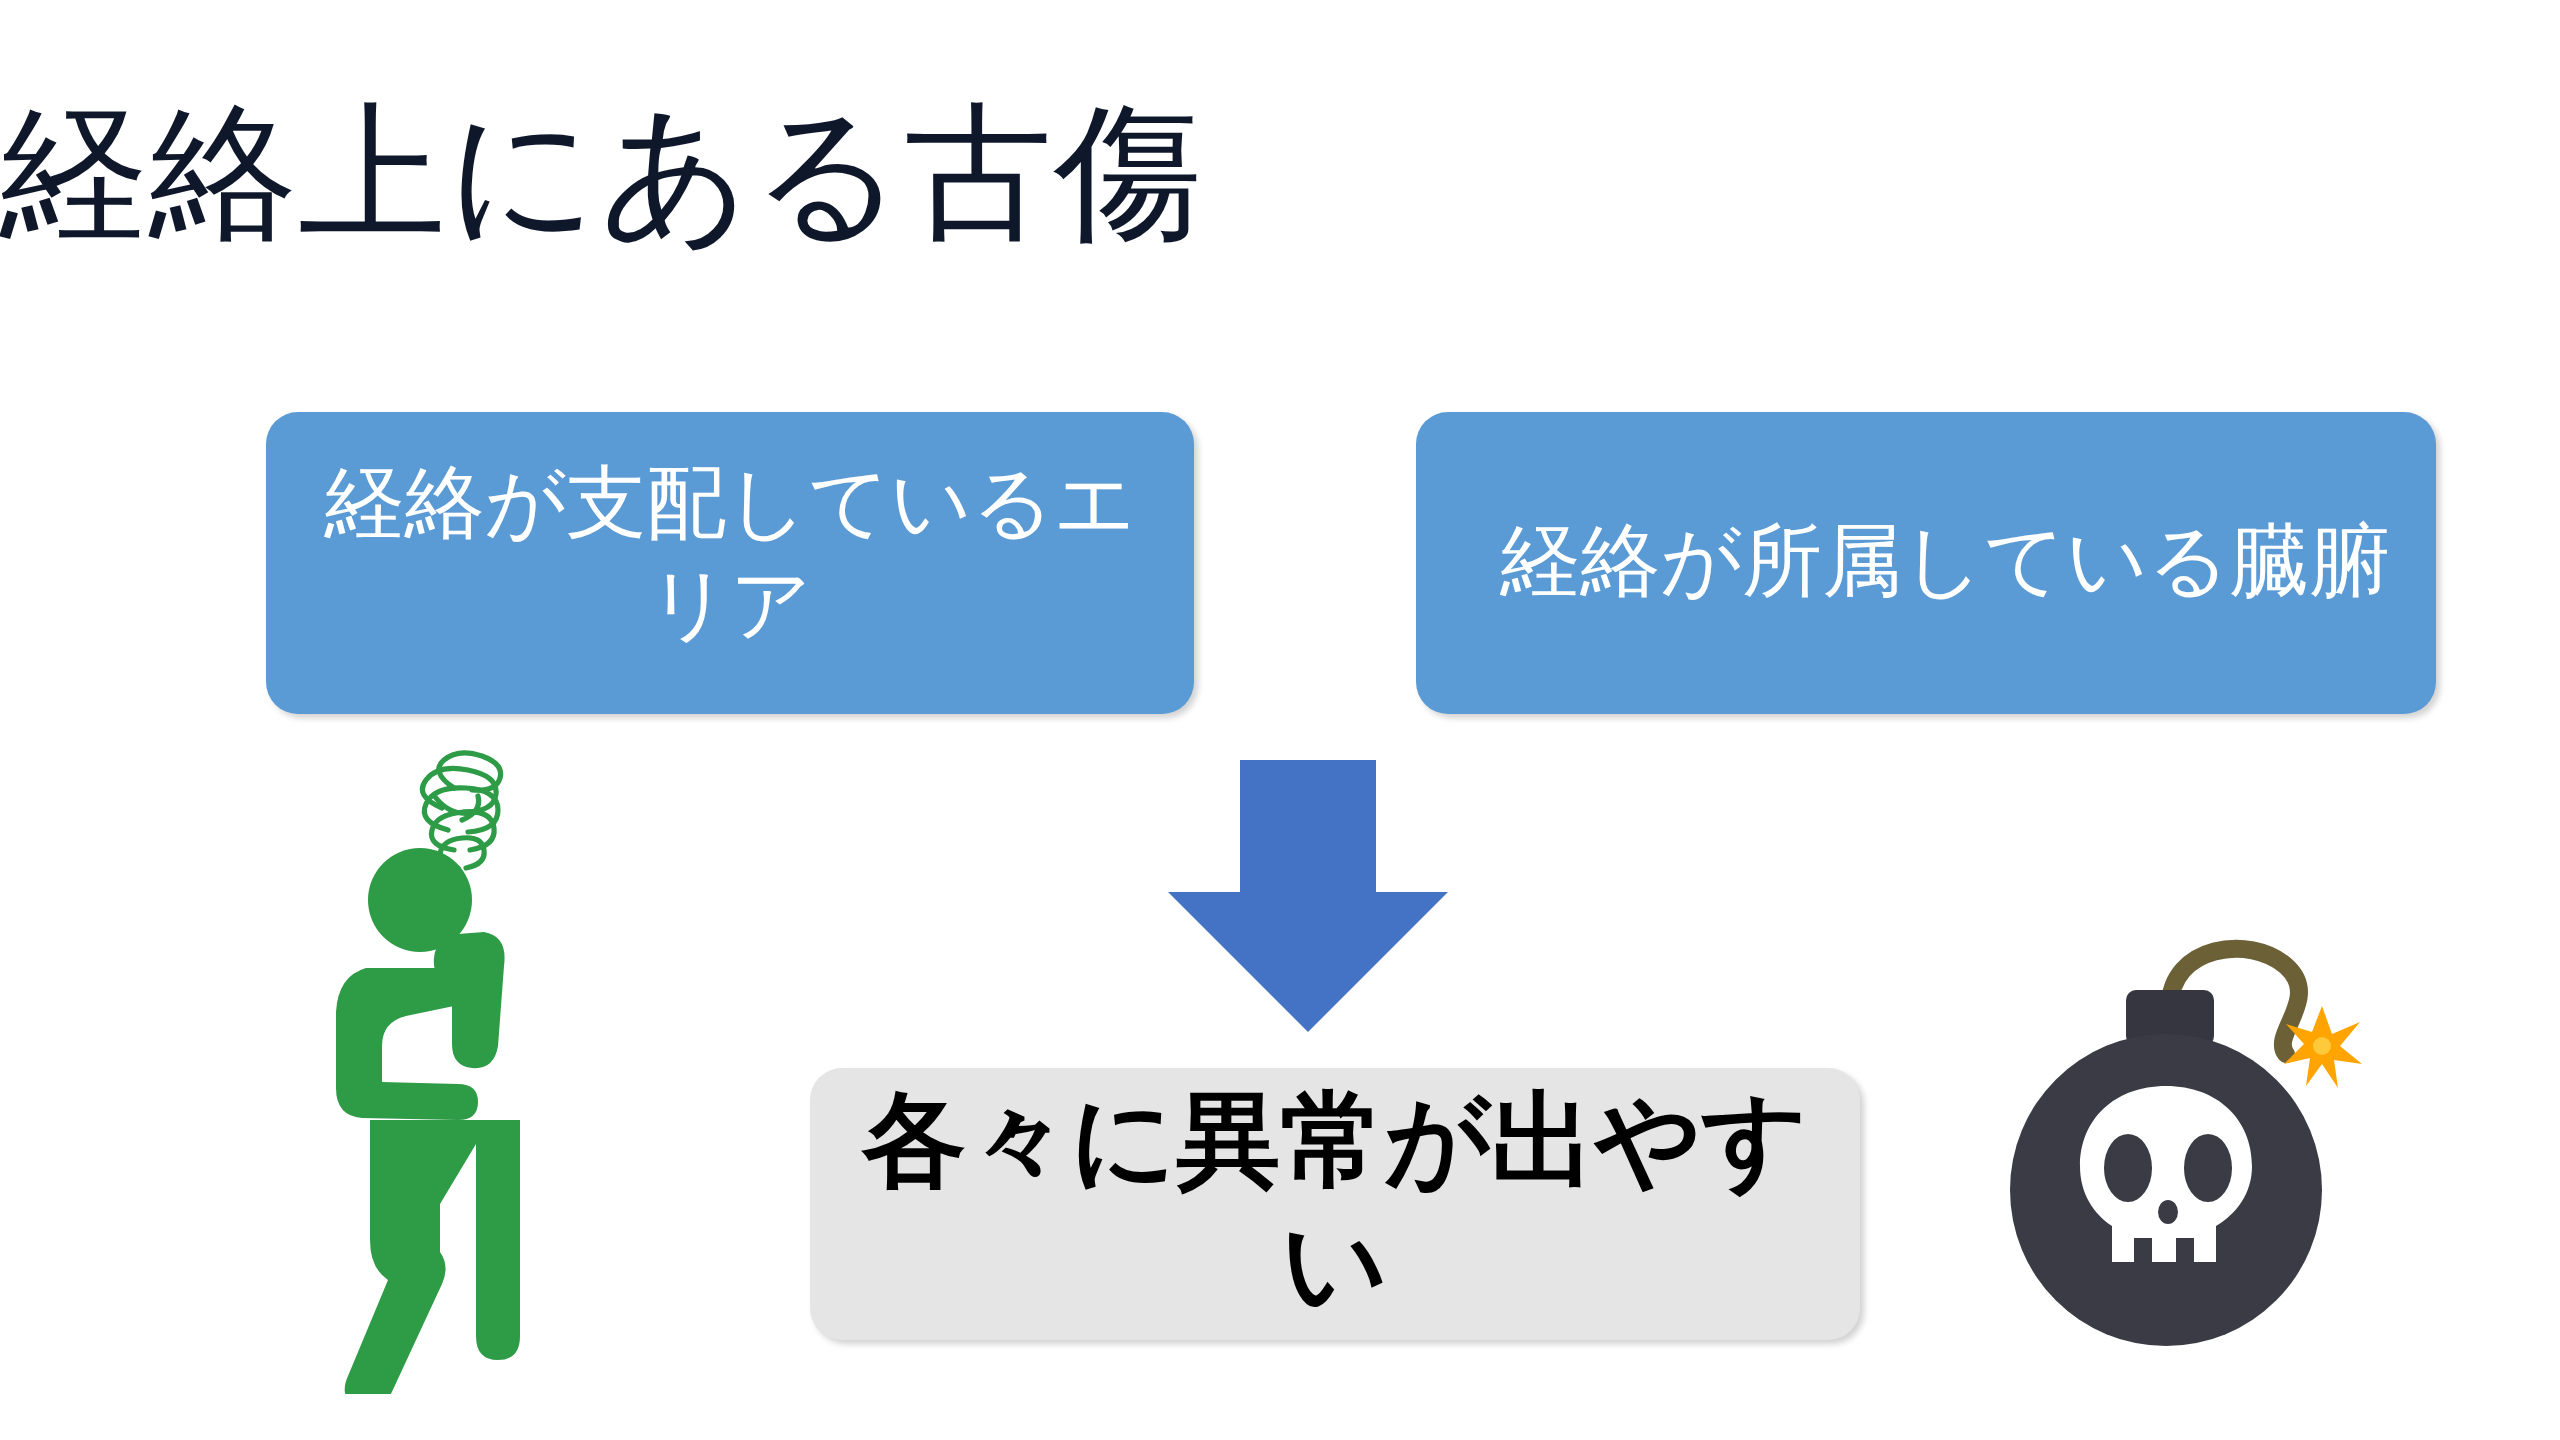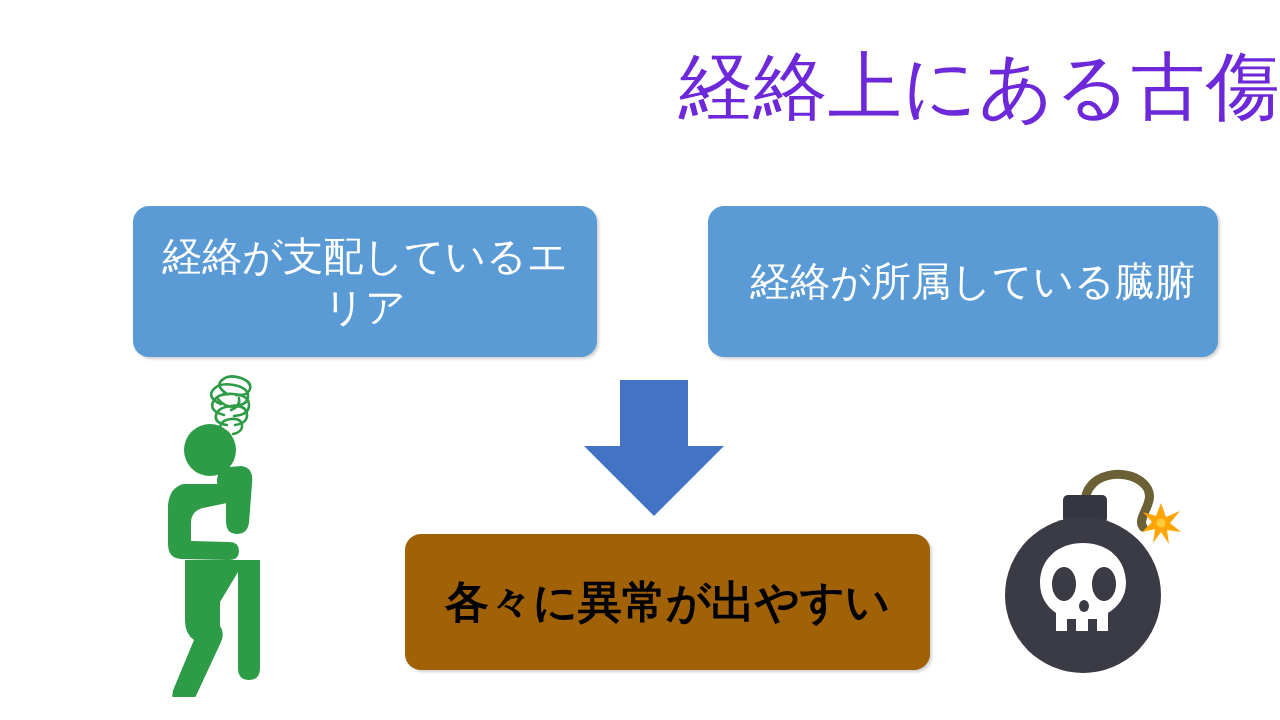--- a/index.html
+++ b/index.html
@@ -15,25 +15,25 @@
     overflow: hidden;
     font-family: "Liberation Sans", "DejaVu Sans", sans-serif;
   }
 
   
   #slide-title {
     position: absolute;
     left: 0;
     top: 48px;
     width: 1280px;
-    text-align: right;
+    text-align: left;
     font-size: 74px;
     line-height: 1.05;
     font-weight: 400;
-    color: #6d28d9;
+    color: #0f172a;
     letter-spacing: 0.5px;
     white-space: nowrap;
   }
 
   
   .rbox {
     position: absolute;
     display: flex;
     align-items: center;
     justify-content: center;
@@ -53,36 +53,37 @@
     font-size: 40px;
     line-height: 1.26;
     font-weight: 400;
     box-shadow: 2px 2px 3px rgba(0,0,0,0.18);
   }
   #box-area {
     left: 133px;
     top: 206px;
     width: 464px;
     height: 151px;
+    font-family: Liberation Mono, monospace;
   }
   #box-organ {
     left: 708px;
     top: 206px;
     width: 510px;
     height: 151px;
     padding-left: 19px;
   }
   #box-result {
     left: 405px;
     top: 534px;
     width: 525px;
     height: 136px;
-    background: #a16207;
+    background: #e5e5e5;
     color: #000000;
-    font-size: 44px;
+    font-size: 52px;
     font-weight: bold;
     line-height: 1.2;
     box-shadow: 2px 2px 3px rgba(0,0,0,0.18);
   }
 
   
   #down-arrow {
     position: absolute;
     left: 580px;
     top: 378px;

